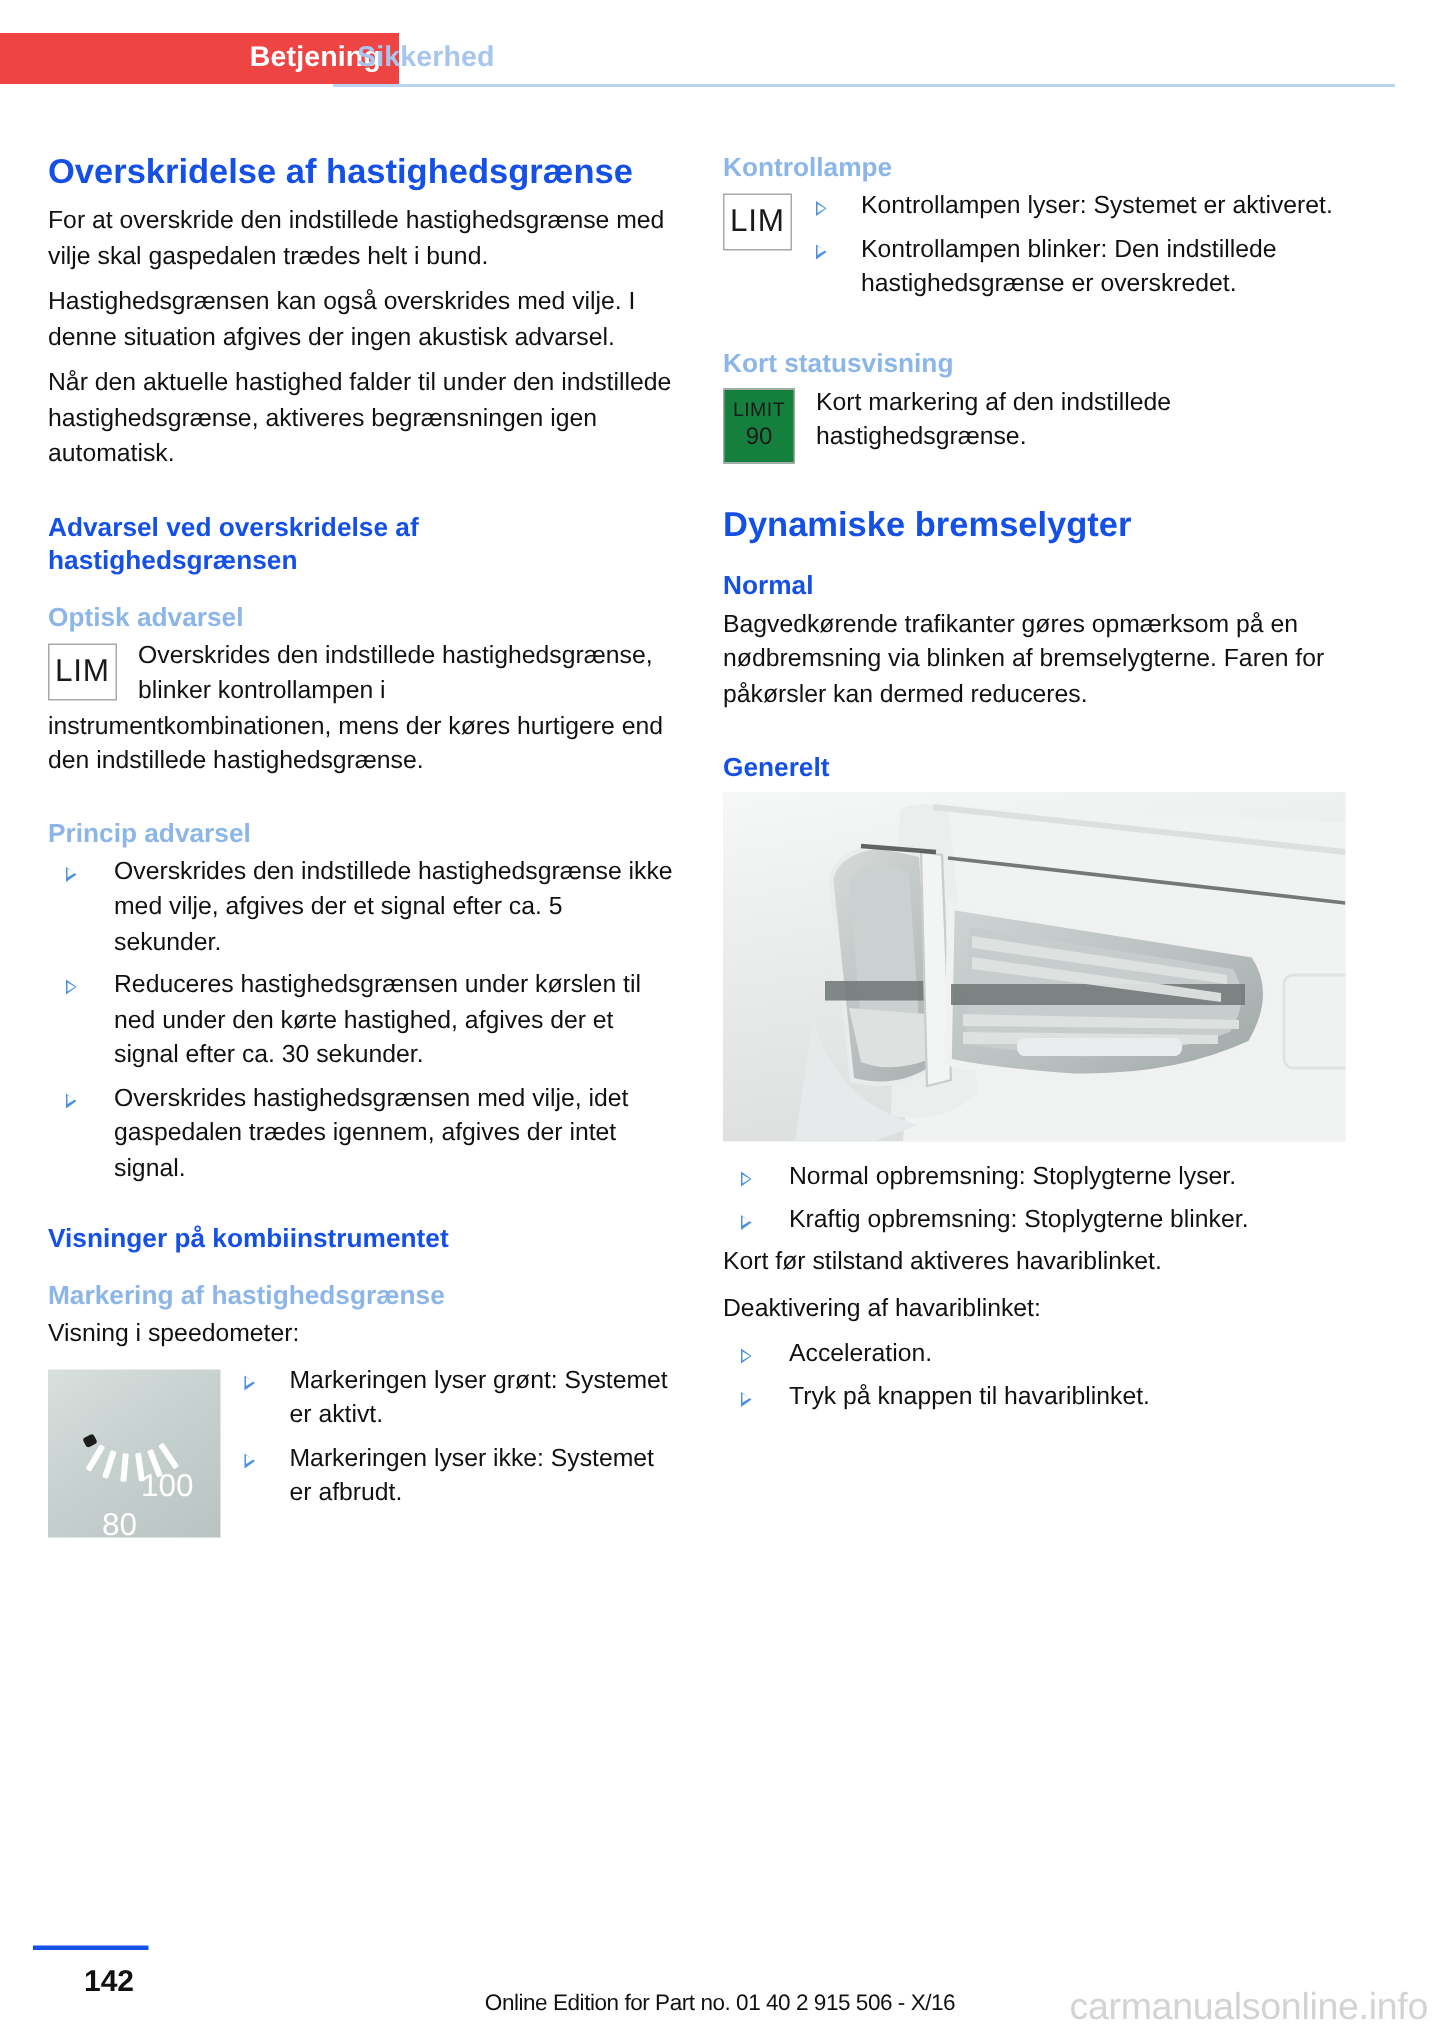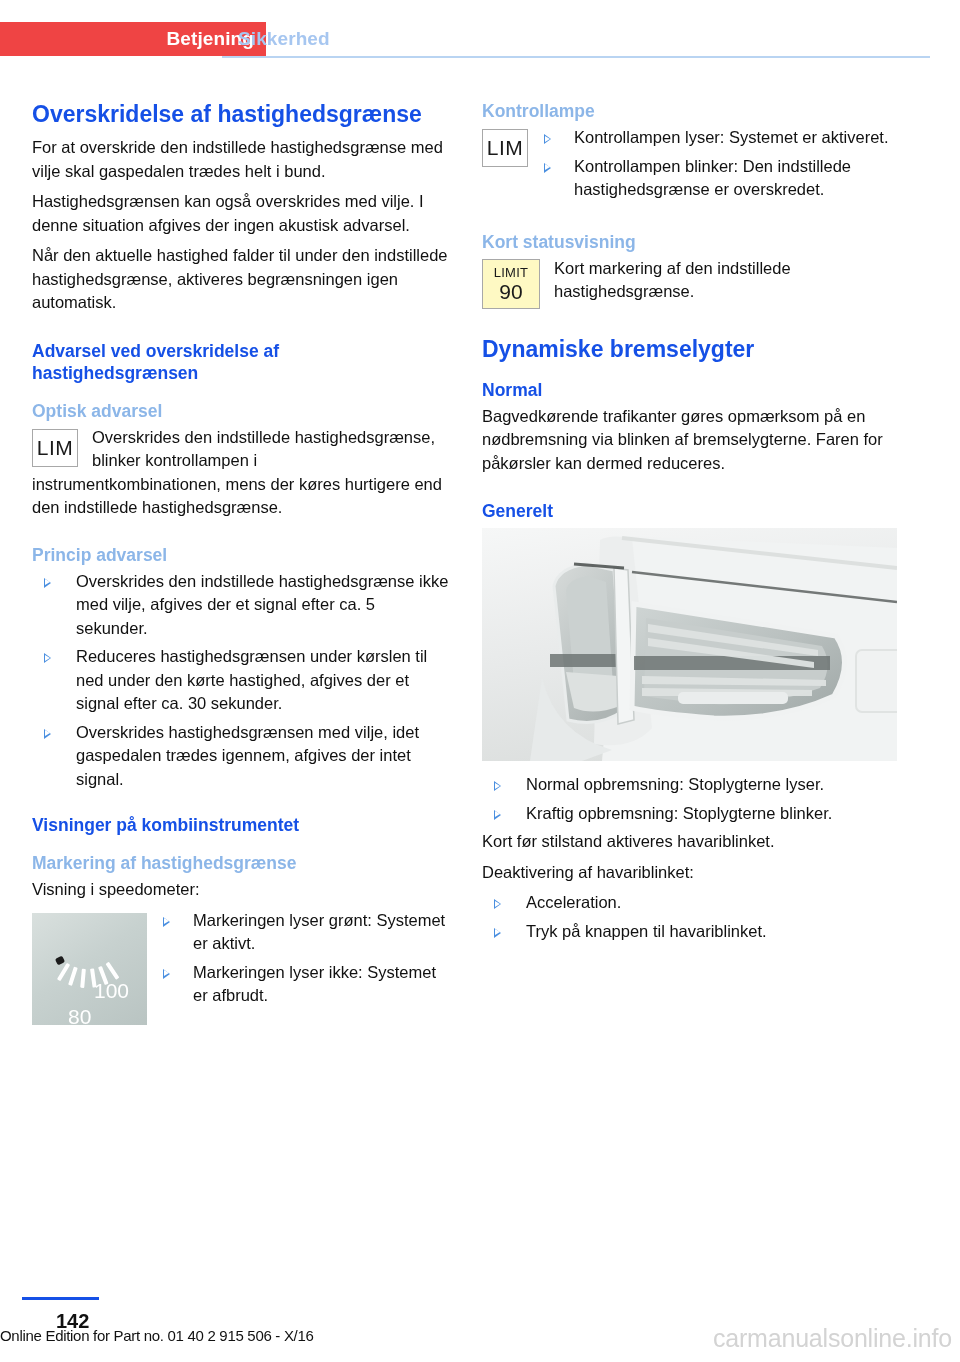--- a/index.html
+++ b/index.html
@@ -153,34 +153,34 @@
     display: flex;
     align-items: center;
     justify-content: center;
     font-size: 21px;
     letter-spacing: 0.5px;
     color: #1a1a1a;
     background: #fff;
   }
   .icon-limit {
     float: left;
-    width: 58px;
+    width: 48px;
     height: 50px;
     border: 1.5px solid #a8a8a8;
     box-sizing: border-box;
     margin: 2px 14px 2px 0;
     display: flex;
     flex-direction: column;
     align-items: center;
     justify-content: center;
-    background: #fef9c3;
+    background: #15803d;
     color: #1a1a1a;
   }
   .icon-limit .t1 { font-size: 13px; line-height: 15px; letter-spacing:0.3px;}
-  .icon-limit .t2 { font-size: 21px; line-height: 23px; }
+  .icon-limit .t2 { font-size: 16px; line-height: 23px; }
   .icon-row-text {
     font-size: 16.5px;
     line-height: 23.5px;
     color: #111111;
   }
   .clearfix::after { content:""; display:block; clear:both; }
 
   
   .icon-bullets {
     overflow: hidden;
@@ -269,21 +269,21 @@
     position: absolute;
     left: 56px; top: 1310px;
     font-size: 20px;
     font-weight: bold;
     color: #111;
   }
   .footer-text {
     position: absolute;
     left: 0; top: 1327px;
     width: 960px;
-    text-align: left;
+    text-align: center;
     font-size: 15px;
     color: #111;
     letter-spacing: -0.3px;
   }
   .watermark {
     position: absolute;
     right: 8px; top: 1324px;
     font-size: 25px;
     color: #d3d3d3;
     white-space: nowrap;

